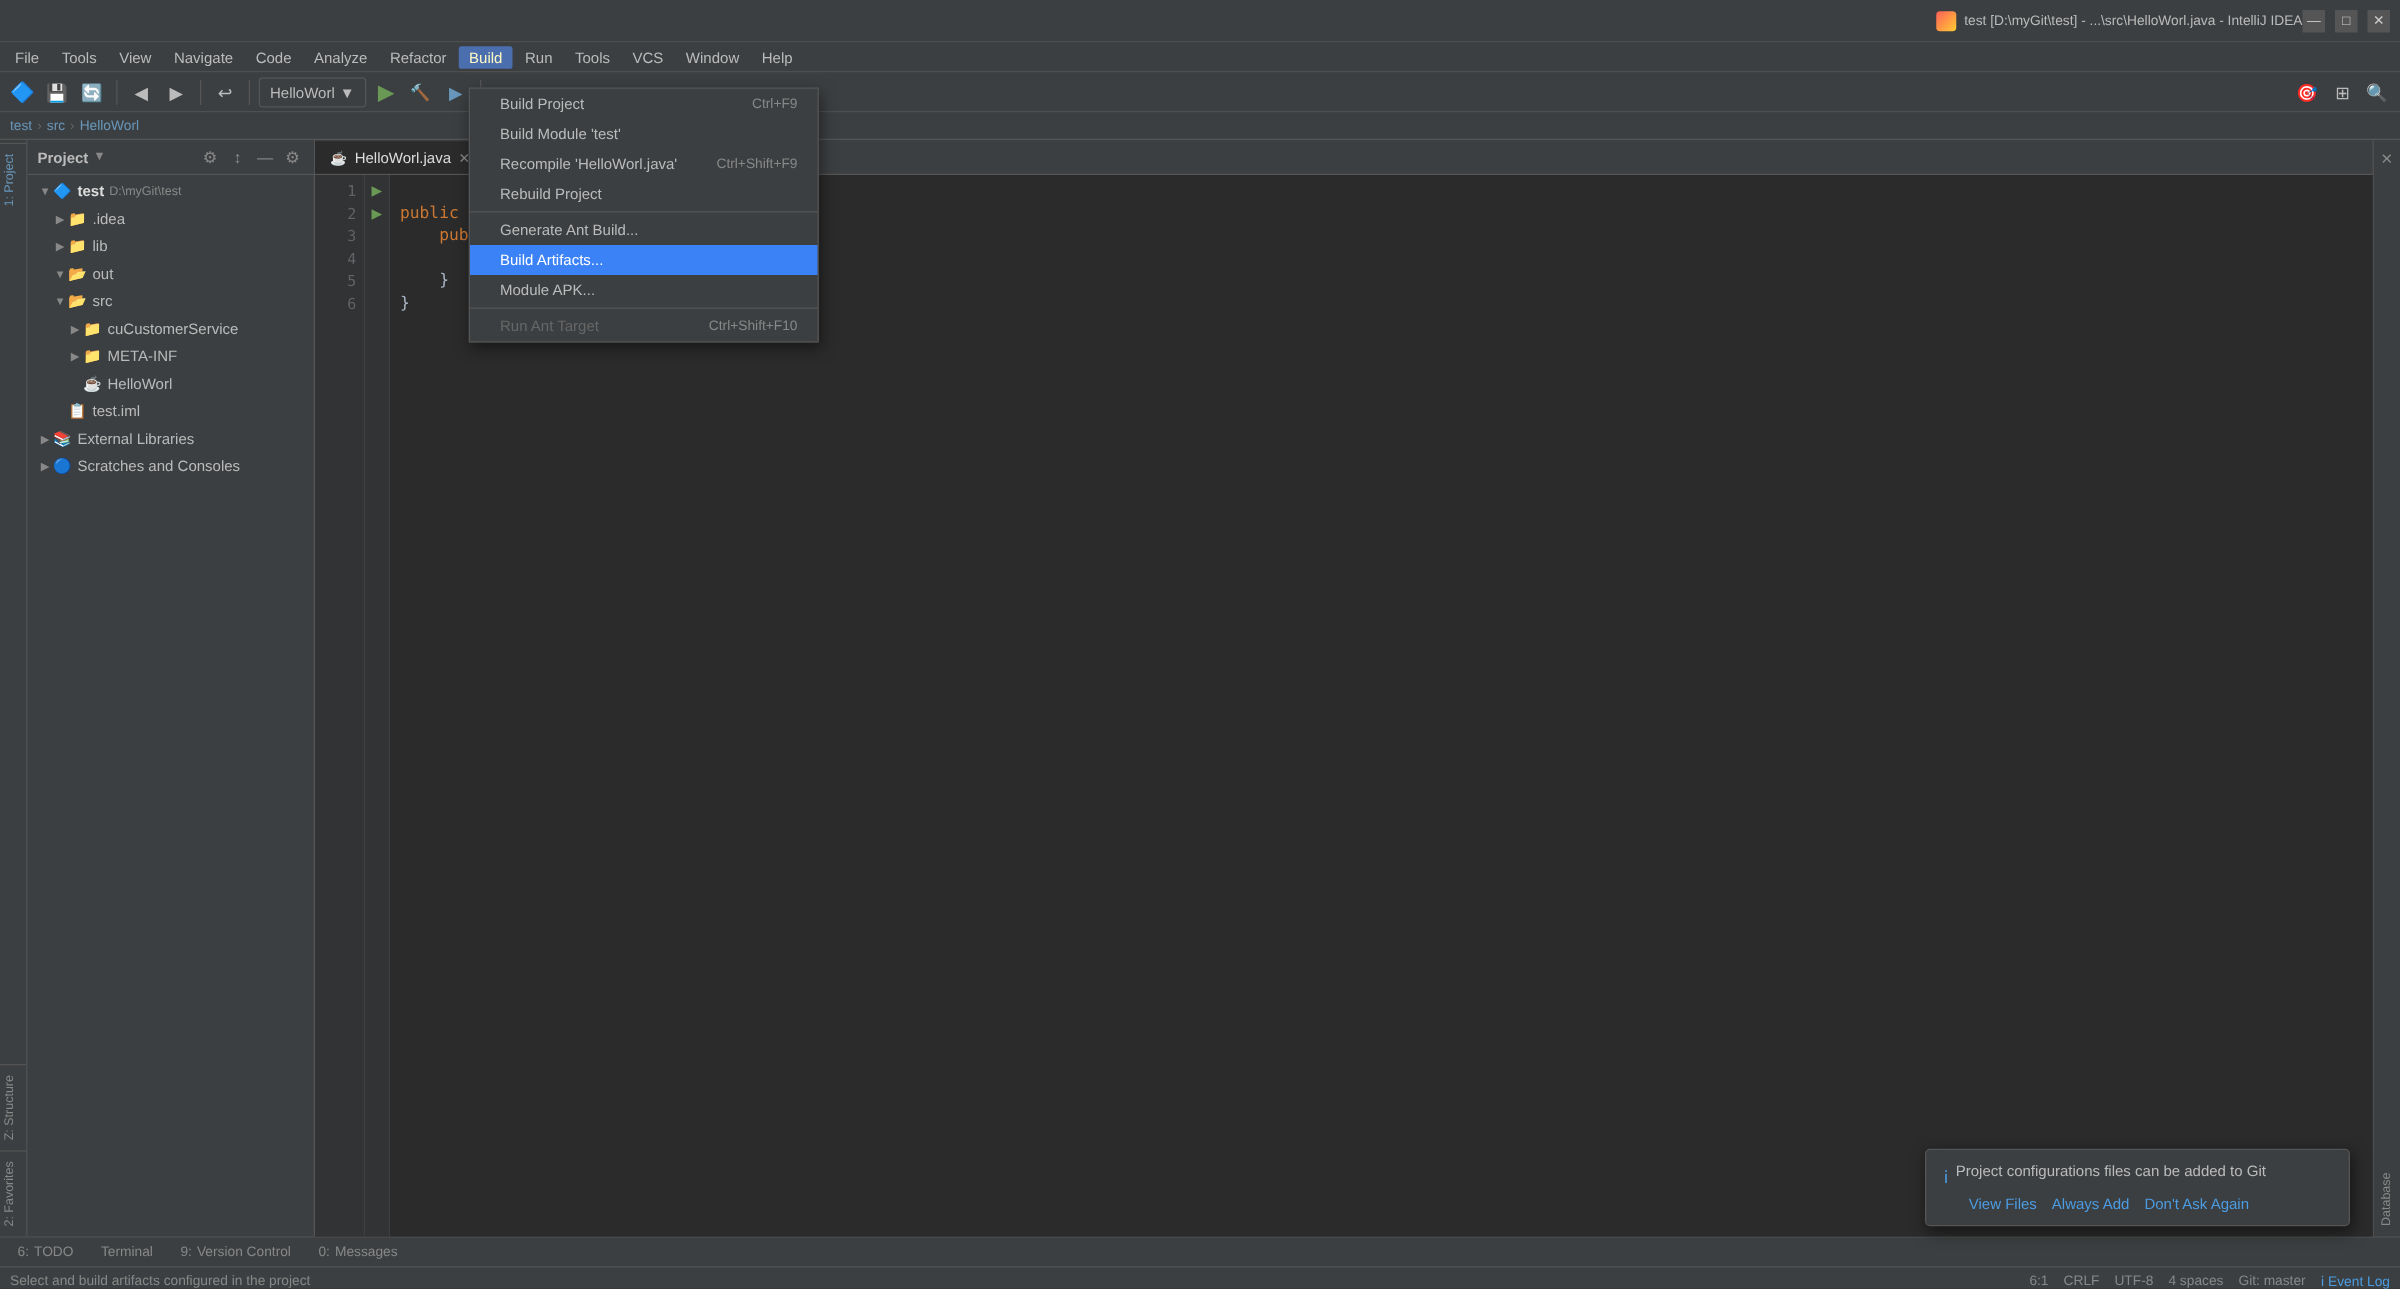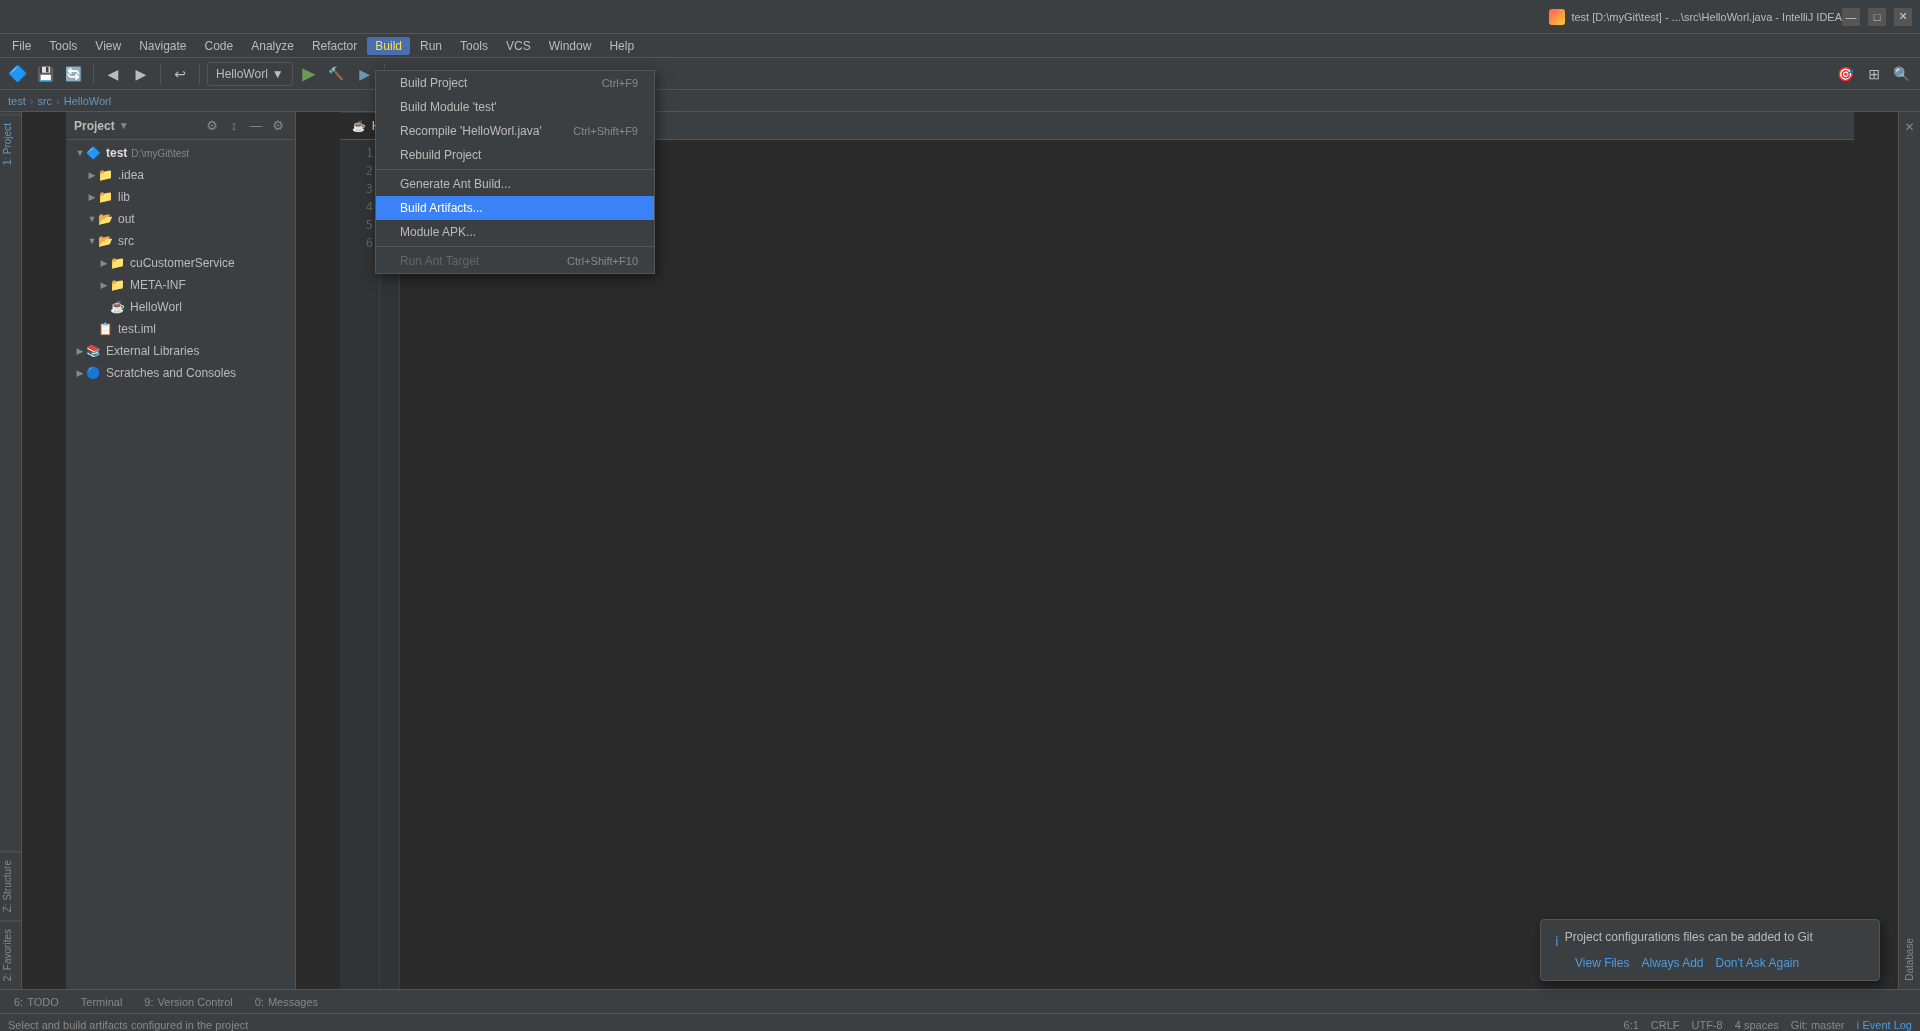--- a/index.html
+++ b/index.html
@@ -68,21 +68,21 @@
     }
     .menu-item {
       padding: 2px 8px;
       font-size: 12px;
       color: #bbb;
       cursor: pointer;
       border-radius: 2px;
     }
     .menu-item:hover, .menu-item.active {
       background: #4b6eaf;
-      color: #fde047;
+      color: #fef9c3;
     }
     .menu-item.active {
       background: #4b6eaf;
     }
 
     
     .toolbar {
       height: 32px;
       background: #3c3f41;
       display: flex;
@@ -532,21 +532,21 @@
 </div>
 
 <div class="breadcrumb-bar">
   <span class="breadcrumb-item">test</span>
   <span class="breadcrumb-sep">›</span>
   <span class="breadcrumb-item">src</span>
   <span class="breadcrumb-sep">›</span>
   <span class="breadcrumb-item">HelloWorl</span>
 </div>
 
-<div class="main-layout" style="height: calc(1031px - 30px - 24px - 32px - 22px - 24px - 22px); gap: 44px;">
+<div class="main-layout" style="height: calc(1031px - 30px - 24px - 32px - 22px - 24px - 22px);">
 
   <div class="left-sidebar-strip" style="width:22px; background:#3c3f41; border-right:1px solid #555; display:flex; flex-direction:column; align-items:center; padding-top:2px; gap:0; position:relative; overflow:hidden;">
     <div style="writing-mode:vertical-rl; transform:rotate(180deg); font-size:10px; color:#6897bb; padding:8px 2px; cursor:pointer; white-space:nowrap; border-bottom:1px solid #555; width:100%; text-align:center; background:#3c3f41;">1: Project</div>
     <div style="writing-mode:vertical-rl; transform:rotate(180deg); font-size:10px; color:#888; padding:8px 2px; cursor:pointer; white-space:nowrap; border-bottom:1px solid #555; width:100%; text-align:center; background:#3c3f41; margin-top:auto;">Z: Structure</div>
     <div style="writing-mode:vertical-rl; transform:rotate(180deg); font-size:10px; color:#888; padding:8px 2px; cursor:pointer; white-space:nowrap; border-bottom:1px solid #555; width:100%; text-align:center; background:#3c3f41;">2: Favorites</div>
   </div>
 
   <div class="project-panel">
     <div class="panel-header">
       <div class="panel-header-title">

